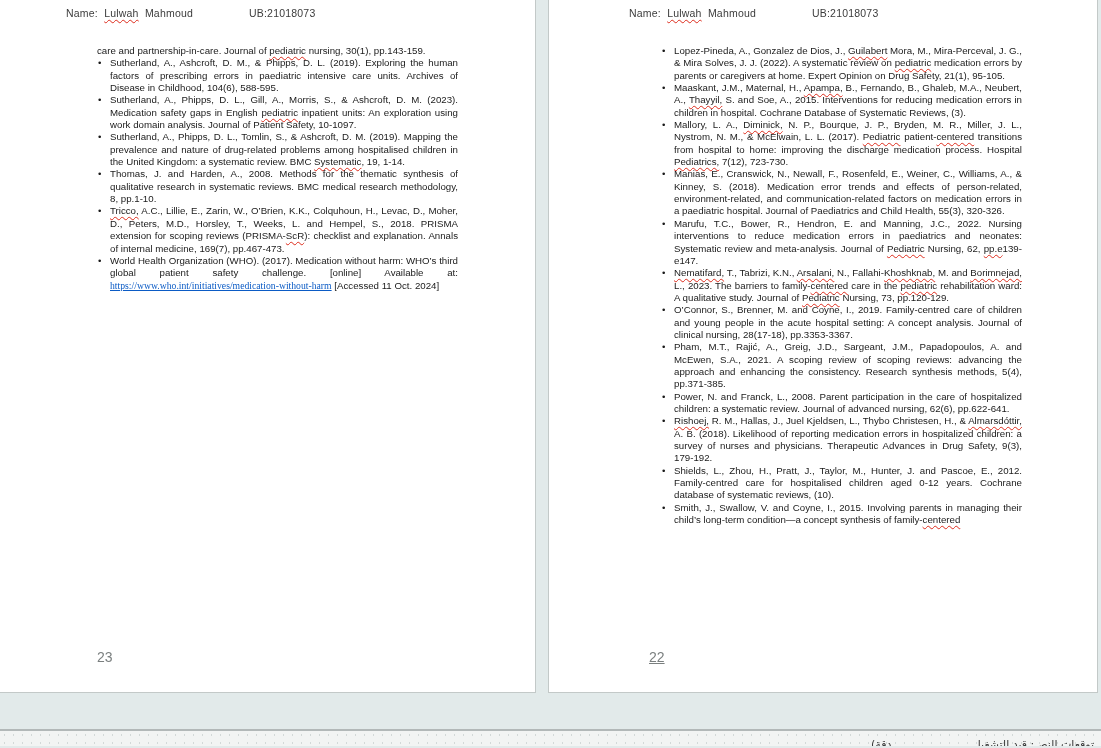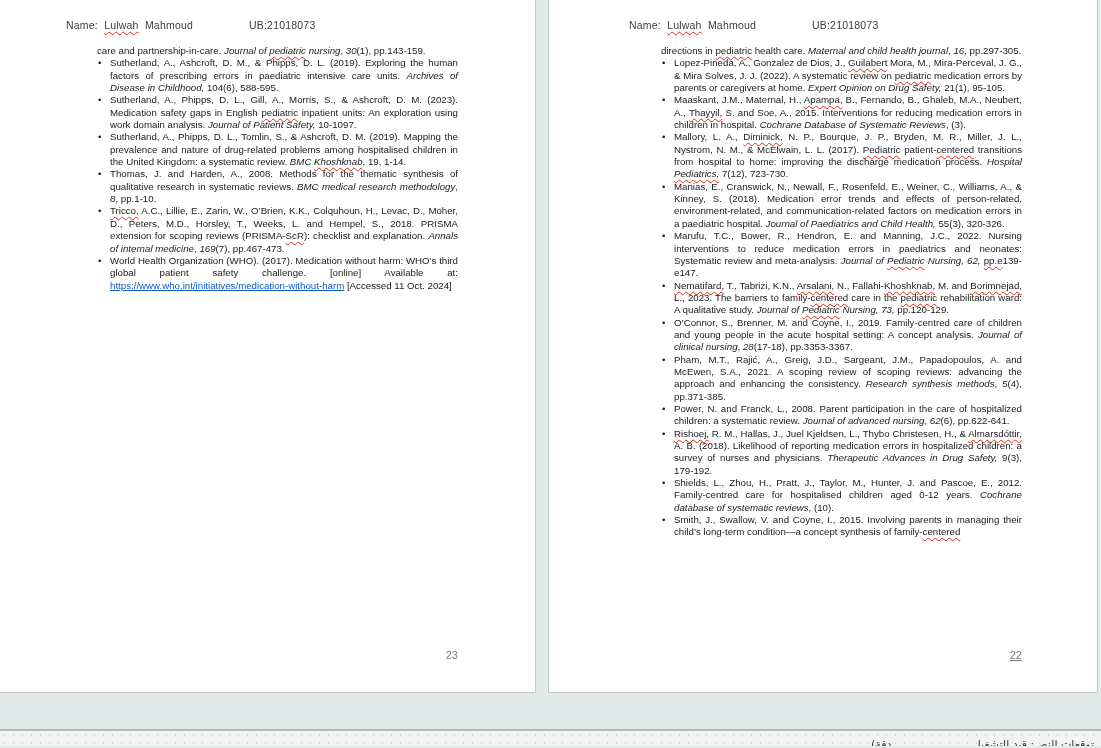--- a/index.html
+++ b/index.html
@@ -8,53 +8,53 @@
     background:#e2eaea;
     font-family:"Liberation Sans",sans-serif;
   }
   .page{
     position:absolute;top:-4px;height:697px;background:#ffffff;
     border:1px solid #c3c9c8;box-sizing:border-box;
   }
   .page-left{left:-12px;width:548px;}
   .page-right{left:548px;width:550px;}
   .hdr{
-    position:absolute;top:22px;left:77px;right:10px;
+    position:absolute;top:10px;left:77px;right:10px;
     font-size:10.5px;color:#3c3c3c;letter-spacing:.2px;white-space:nowrap;
   }
   .page-right .hdr{left:80px;}
   .hdr .ub{position:absolute;left:183px;}
   .ref-list{
     position:absolute;top:48px;width:361px;
     font-size:9.7px;line-height:12.35px;color:#1a1a1a;
     text-align:justify;
   }
   .page-left .ref-list{left:108px;}
   .page-right .ref-list{left:112px;}
   .ref-item{position:relative;}
   .ref-item.bulleted{padding-left:13px;}
   .ref-item.bulleted::before{
     content:"\2022";position:absolute;left:1px;top:0;
   }
-  .it{font-style:italic;}
+  .it{}
   .sq{
     text-decoration-line:underline;
     text-decoration-style:wavy;
     text-decoration-color:#dd2b1c;
     text-decoration-thickness:1px;
     text-underline-offset:2px;
     text-decoration-skip-ink:none;
   }
-  .lnk{color:#0b5bc5;text-decoration:underline;text-decoration-color:#0b5bc5;}
+  .lnk{color:#0b5bc5;text-decoration:underline;text-decoration-color:#0b5bc5;font-family:Liberation Serif, serif;}
   .pgnum{
-    position:absolute;top:652px;width:361px;text-align:right;
-    font-size:11px;color:#7a7f7f;
+    position:absolute;top:652px;width:361px;text-align:left;
+    font-size:14px;color:#7a7f7f;
   }
   .page-left .pgnum{left:108px;}
-  .page-right .pgnum{left:112px;text-decoration:underline;}
+  .page-right .pgnum{left:100px;text-decoration:underline;}
   .status-divider{
     position:absolute;top:729px;left:0;width:1101px;height:2px;background:#b2b8b8;
   }
   .statusbar{
     position:absolute;top:731px;left:0;width:1101px;height:15px;overflow:hidden;
     background:#f2f4f3;
     background-image:radial-gradient(#d3d9d8 0.9px, transparent 1px);
     background-size:9px 8px;
     font-family:"DejaVu Sans",sans-serif;
     font-size:11px;color:#3a3a3a;
@@ -71,37 +71,36 @@
     <div class="hdr">
       <span>Name:</span>
       <span>&nbsp;</span><span class="sq">Lulwah</span>
       <span>&nbsp;</span><span>Mahmoud</span>
       <span class="ub">UB:21018073</span>
     </div>
     <div class="ref-list">
         <div class="ref-item"><span>care and partnership-in-care. </span><span class="it">Journal of </span><span class="it sq">pediatric</span><span class="it"> nursing</span><span>, </span><span class="it">30</span><span>(1), pp.143-159.</span></div>
         <div class="ref-item bulleted"><span>Sutherland, A., Ashcroft, D. M., &amp; Phipps, D. L. (2019). Exploring the human factors of prescribing errors in paediatric intensive care units. </span><span class="it">Archives of Disease in Childhood,</span><span> 104(6), 588-595.</span></div>
         <div class="ref-item bulleted"><span>Sutherland, A., Phipps, D. L., Gill, A., Morris, S., &amp; Ashcroft, D. M. (2023). Medication safety gaps in English </span><span class="sq">pediatric</span><span> inpatient units: An exploration using work domain analysis. </span><span class="it">Journal of Patient Safety,</span><span> 10-1097.</span></div>
-        <div class="ref-item bulleted"><span>Sutherland, A., Phipps, D. L., Tomlin, S., &amp; Ashcroft, D. M. (2019). Mapping the prevalence and nature of drug-related problems among hospitalised children in the United Kingdom: a systematic review. </span><span class="it">BMC </span><span class="it sq">Khoshknab</span><span>, 19, 1-14.</span></div>
+        <div class="ref-item bulleted"><span>Sutherland, A., Phipps, D. L., Tomlin, S., &amp; Ashcroft, D. M. (2019). Mapping the prevalence and nature of drug-related problems among hospitalised children in the United Kingdom: a systematic review. </span><span class="it">BMC </span><span class="it sq">Systematic</span><span>, 19, 1-14.</span></div>
         <div class="ref-item bulleted"><span>Thomas, J. and Harden, A., 2008. Methods for the thematic synthesis of qualitative research in systematic reviews. </span><span class="it">BMC medical research methodology</span><span>, </span><span class="it">8</span><span>, pp.1-10.</span></div>
         <div class="ref-item bulleted"><span class="sq">Tricco,</span><span> A.C., Lillie, E., Zarin, W., O’Brien, K.K., Colquhoun, H., Levac, D., Moher, D., Peters, M.D., Horsley, T., Weeks, L. and Hempel, S., 2018. PRISMA extension for scoping reviews (PRISMA-</span><span class="sq">ScR</span><span>): checklist and explanation. </span><span class="it">Annals of internal medicine</span><span>, </span><span class="it">169</span><span>(7), pp.467-473.</span></div>
         <div class="ref-item bulleted"><span>World Health Organization (WHO). (2017). Medication without harm: WHO’s third global patient safety challenge. [online] Available at: </span><a class="lnk">https://www.who.int/initiatives/medication-without-harm</a><span> [Accessed 11 Oct. 2024]</span></div>
       </div>
     <div class="pgnum">23</div>
   </section>
 
   <section class="page page-right">
     <div class="hdr">
       <span>Name:</span>
       <span>&nbsp;</span><span class="sq">Lulwah</span>
       <span>&nbsp;</span><span>Mahmoud</span>
       <span class="ub">UB:21018073</span>
     </div>
     <div class="ref-list">
-        <div class="ref-item"><span>directions in </span><span class="sq">pediatric</span><span> health care. </span><span class="it">Maternal and child health journal</span><span>, </span><span class="it">16</span><span>, pp.297-305.</span></div>
         <div class="ref-item bulleted"><span>Lopez-Pineda, A., Gonzalez de Dios, J., </span><span class="sq">Guilabert</span><span> Mora, M., Mira-Perceval, J. G., &amp; Mira Solves, J. J. (2022). A systematic review on </span><span class="sq">pediatric</span><span> medication errors by parents or caregivers at home. </span><span class="it">Expert Opinion on Drug Safety,</span><span> 21(1), 95-105.</span></div>
         <div class="ref-item bulleted"><span>Maaskant, J.M., Maternal, H., </span><span class="sq">Apampa,</span><span> B., Fernando, B., Ghaleb, M.A., Neubert, A., </span><span class="sq">Thayyil,</span><span> S. and Soe, A., 2015. Interventions for reducing medication errors in children in hospital. </span><span class="it">Cochrane Database of Systematic Reviews</span><span>, (3).</span></div>
         <div class="ref-item bulleted"><span>Mallory, L. A., </span><span class="sq">Diminick,</span><span> N. P., Bourque, J. P., Bryden, M. R., Miller, J. L., Nystrom, N. M., &amp; McElwain, L. L. (2017). </span><span class="sq">Pediatric</span><span> patient-</span><span class="sq">centered</span><span> transitions from hospital to home: improving the discharge medication process. </span><span class="it">Hospital </span><span class="it sq">Pediatrics,</span><span> 7(12), 723-730.</span></div>
         <div class="ref-item bulleted"><span>Manias, E., Cranswick, N., Newall, F., Rosenfeld, E., Weiner, C., Williams, A., &amp; Kinney, S. (2018). Medication error trends and effects of person-related, environment-related, and communication-related factors on medication errors in a paediatric hospital. </span><span class="it">Journal of Paediatrics and Child Health,</span><span> 55(3), 320-326.</span></div>
         <div class="ref-item bulleted"><span>Marufu, T.C., Bower, R., Hendron, E. and Manning, J.C., 2022. Nursing interventions to reduce medication errors in paediatrics and neonates: Systematic review and meta-analysis. </span><span class="it">Journal of </span><span class="it sq">Pediatric</span><span class="it"> Nursing, 62,</span><span> </span><span class="sq">pp.e</span><span>139-e147.</span></div>
         <div class="ref-item bulleted"><span class="sq">Nematifard,</span><span> T., Tabrizi, K.N., </span><span class="sq">Arsalani,</span><span> N., Fallahi-</span><span class="sq">Khoshknab,</span><span> M. and </span><span class="sq">Borimnejad,</span><span> L., 2023. The barriers to family-</span><span class="sq">centered</span><span> care in the </span><span class="sq">pediatric</span><span> rehabilitation ward: A qualitative study. </span><span class="it">Journal of </span><span class="it sq">Pediatric</span><span class="it"> Nursing, 73,</span><span> pp.120-129.</span></div>
         <div class="ref-item bulleted"><span>O’Connor, S., Brenner, M. and Coyne, I., 2019. Family-centred care of children and young people in the acute hospital setting: A concept analysis. </span><span class="it">Journal of clinical nursing</span><span>, </span><span class="it">28</span><span>(17-18), pp.3353-3367.</span></div>
         <div class="ref-item bulleted"><span>Pham, M.T., Rajić, A., Greig, J.D., Sargeant, J.M., Papadopoulos, A. and McEwen, S.A., 2021. A scoping review of scoping reviews: advancing the approach and enhancing the consistency. </span><span class="it">Research synthesis methods</span><span>, </span><span class="it">5</span><span>(4), pp.371-385.</span></div>
         <div class="ref-item bulleted"><span>Power, N. and Franck, L., 2008. Parent participation in the care of hospitalized children: a systematic review. </span><span class="it">Journal of advanced nursing</span><span>, </span><span class="it">62</span><span>(6), pp.622-641.</span></div>
         <div class="ref-item bulleted"><span class="sq">Rishoej,</span><span> R. M., Hallas, J., Juel Kjeldsen, L., Thybo Christesen, H., &amp; </span><span class="sq">Almarsdóttir,</span><span> A. B. (2018). Likelihood of reporting medication errors in hospitalized children: a survey of nurses and physicians. </span><span class="it">Therapeutic Advances in Drug Safety,</span><span> 9(3), 179-192.</span></div>

